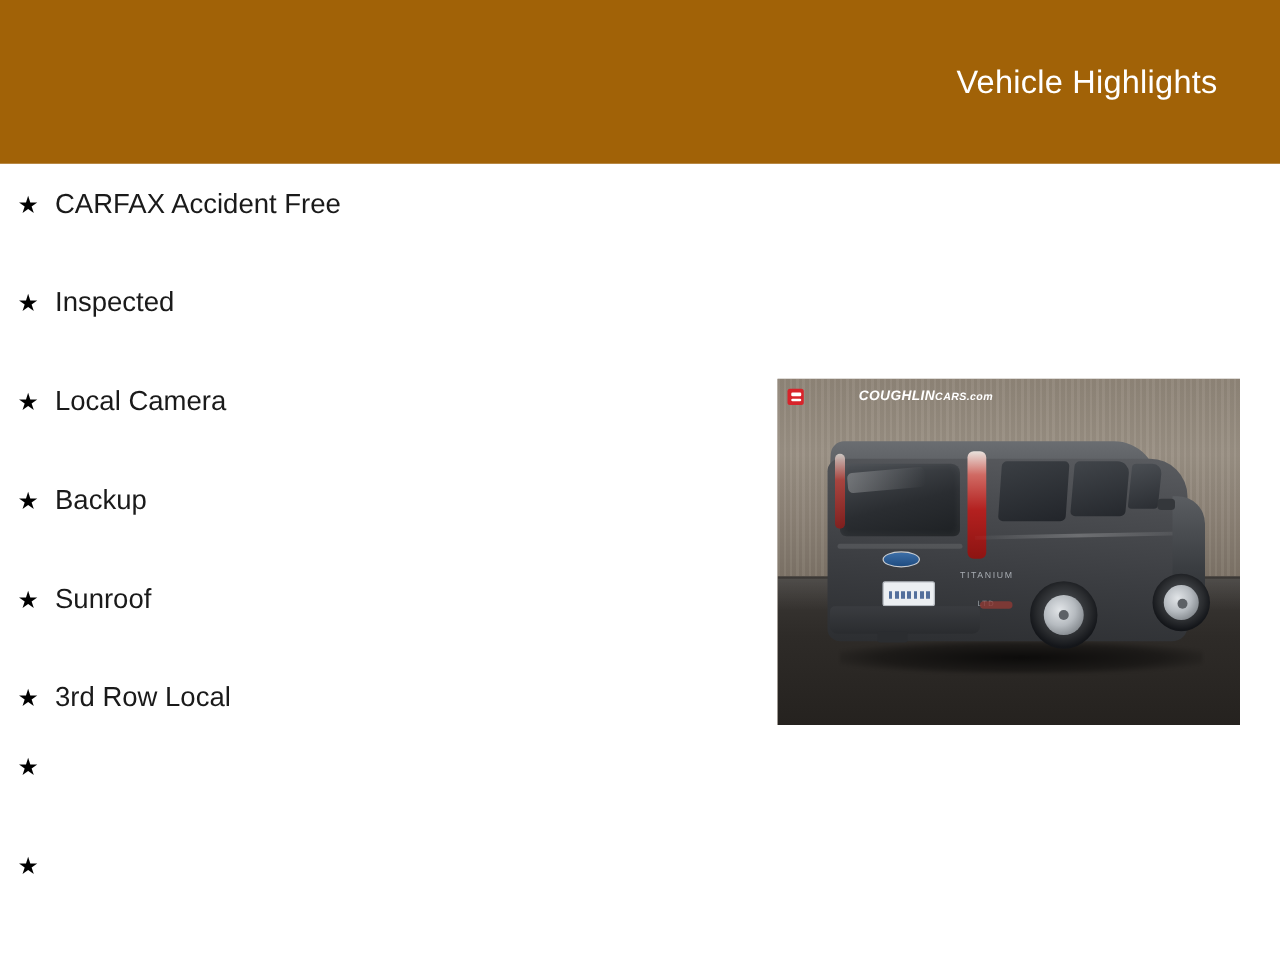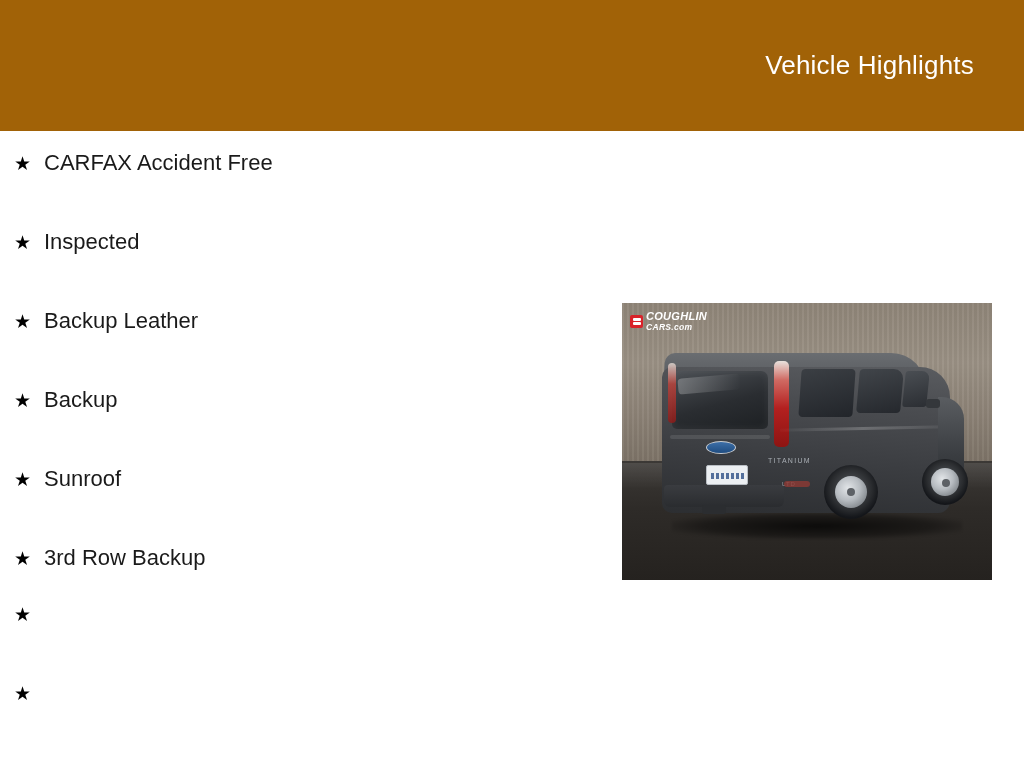--- a/index.html
+++ b/index.html
@@ -140,22 +140,23 @@
   .dealer-mark:after {
     content: "";
     position: absolute;
     left: 2.5px; top: 7.5px;
     width: 8px; height: 2.5px;
     background: #ffffff;
     border-radius: 1px;
   }
   .dealer-text {
     display: flex;
-    flex-direction: column;
+    flex-direction: row;
     line-height: 1;
+    margin-left: 41px;
   }
   .dealer-name {
     color: #ffffff;
     font-size: 11px;
     font-weight: bold;
     font-style: italic;
     letter-spacing: 0.3px;
   }
   .dealer-sub {
     color: #ffffff;
@@ -434,33 +435,33 @@
     <li class="highlight-item">
       <span class="bullet-star">★</span>
       <span class="highlight-label">CARFAX Accident Free</span>
     </li>
     <li class="highlight-item">
       <span class="bullet-star">★</span>
       <span class="highlight-label">Inspected</span>
     </li>
     <li class="highlight-item">
       <span class="bullet-star">★</span>
-      <span class="highlight-label">Backup Leather</span>
+      <span class="highlight-label">Local Camera</span>
     </li>
     <li class="highlight-item">
       <span class="bullet-star">★</span>
       <span class="highlight-label">Backup</span>
     </li>
     <li class="highlight-item">
       <span class="bullet-star">★</span>
       <span class="highlight-label">Sunroof</span>
     </li>
     <li class="highlight-item">
       <span class="bullet-star">★</span>
-      <span class="highlight-label">3rd Row Backup</span>
+      <span class="highlight-label">3rd Row Local</span>
     </li>
     <li class="highlight-item">
       <span class="bullet-star">★</span>
     </li>
     <li class="highlight-item">
       <span class="bullet-star">★</span>
     </li>
   </ul>
 
   <div class="photo-wrap">

